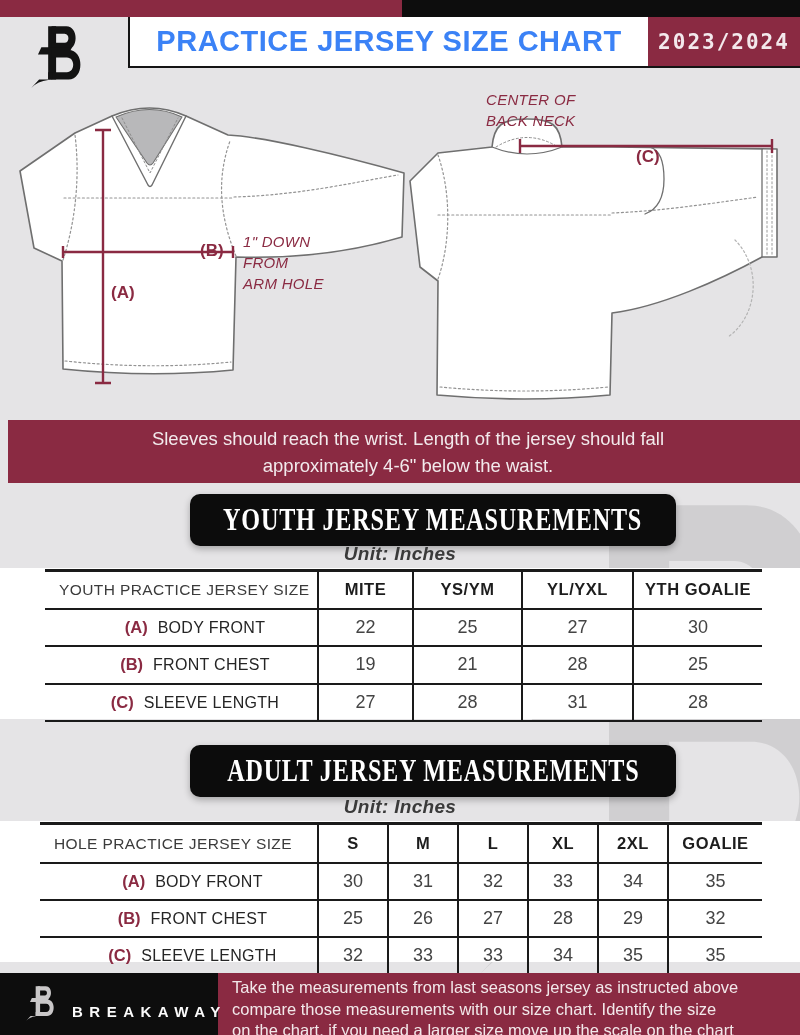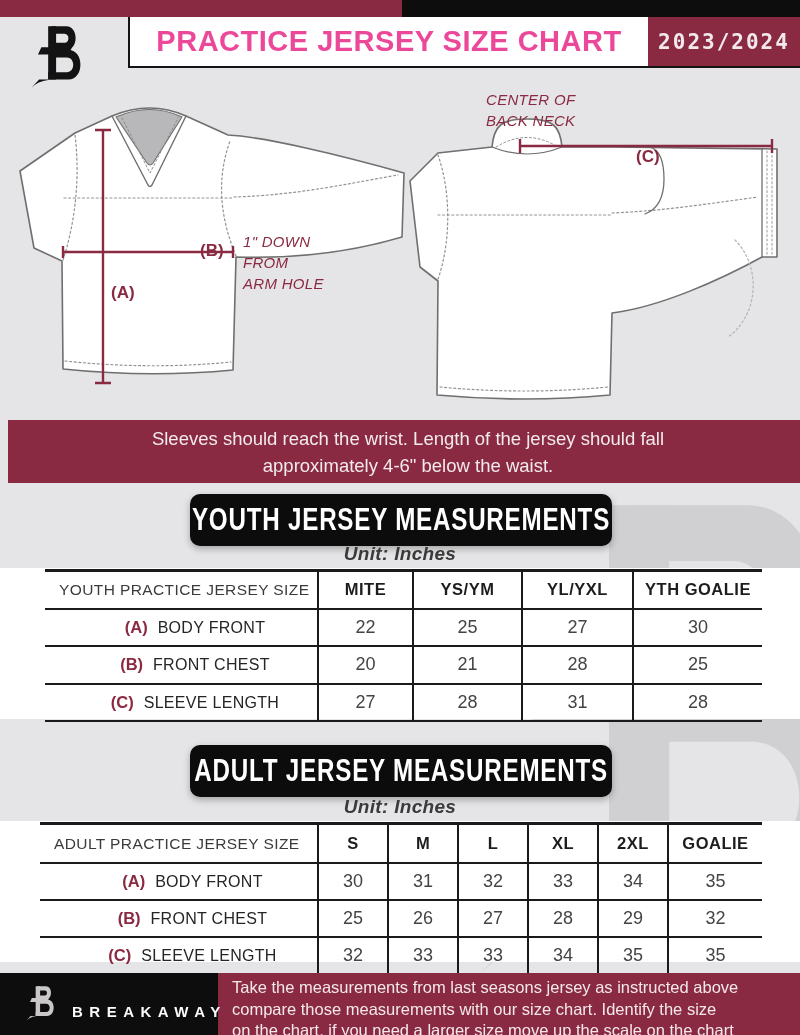--- a/index.html
+++ b/index.html
@@ -11,21 +11,21 @@
   
   .top-strip{position:absolute;left:0;top:0;width:800px;height:17px;background:#0d0d0d;}
   .top-strip .maroon{position:absolute;left:0;top:0;width:402px;height:17px;background:#8a2a42;}
   .title-bar{
     position:absolute;left:128px;top:17px;width:672px;height:51px;
     background:#ffffff;border-left:2px solid #141414;border-bottom:2px solid #141414;
     display:flex;align-items:stretch;box-sizing:border-box;
   }
   .title-text{
     flex:1;display:flex;align-items:center;justify-content:center;
-    font-size:29px;font-weight:700;letter-spacing:0.5px;color:#ec4899;white-space:nowrap;
+    font-size:29px;font-weight:700;letter-spacing:0.5px;color:#3b82f6;white-space:nowrap;
   }
   .season-box{
     width:152px;background:#8a2a42;display:flex;align-items:center;justify-content:center;
     font-family:"DejaVu Sans Mono",monospace;font-weight:700;font-size:21px;
     letter-spacing:2px;color:#f3e9ec;white-space:nowrap;
   }
   .logo-header{position:absolute;left:31px;top:24px;width:57px;height:68px;color:#131313;}
   .logo-footer{position:absolute;left:26px;top:985px;width:32px;height:38px;color:#c9c7c8;}
   .watermark{position:absolute;left:480px;top:488px;width:430px;height:516px;color:#000;opacity:0.085;}
   
@@ -39,23 +39,24 @@
   .banner{
     position:absolute;left:0;top:420px;width:800px;height:63px;background:#8a2a42;
     display:flex;align-items:center;justify-content:center;text-align:center;
     color:#f2eaec;font-size:18.5px;line-height:27px;white-space:pre-line;font-weight:400;margin-left:8px;
   }
   
   .white-band{position:absolute;left:0;width:800px;background:#ffffff;}
   #band-youth{top:568px;height:151px;}
   #band-adult{top:821px;height:141px;}
   .badge{
-    position:absolute;left:190px;width:422px;height:52px;background:#0c0c0c;border-radius:10px;
+    position:absolute;left:190px;width:486px;height:52px;background:#0c0c0c;border-radius:10px;
     display:flex;align-items:center;justify-content:center;color:#ffffff;
     box-shadow:0 3px 7px rgba(0,0,0,0.28);
+    font-family:Liberation Serif, serif;
   }
   #badge-youth{top:494px;}
   #badge-adult{top:745px;}
   .badge span{
     display:inline-block;font-weight:700;font-size:31px;letter-spacing:1px;
     transform:scaleX(0.78);white-space:nowrap;
   }
   .unit{
     position:absolute;left:0;width:800px;text-align:center;font-style:italic;
     font-weight:700;font-size:19px;color:#3a3a3a;letter-spacing:0.3px;
@@ -199,21 +200,21 @@
       </tr>
       <tr>
         <td class="c-row-label"><span class="letter">(A)</span><span class="lbl">BODY FRONT</span></td>
         <td class="c-val">22</td>
         <td class="c-val">25</td>
         <td class="c-val">27</td>
         <td class="c-val">30</td>
       </tr>
       <tr>
         <td class="c-row-label"><span class="letter">(B)</span><span class="lbl">FRONT CHEST</span></td>
-        <td class="c-val">20</td>
+        <td class="c-val">19</td>
         <td class="c-val">21</td>
         <td class="c-val">28</td>
         <td class="c-val">25</td>
       </tr>
       <tr>
         <td class="c-row-label"><span class="letter">(C)</span><span class="lbl">SLEEVE LENGTH</span></td>
         <td class="c-val">27</td>
         <td class="c-val">28</td>
         <td class="c-val">31</td>
         <td class="c-val">28</td>
@@ -231,21 +232,21 @@
         <col style="width:278px">
         <col style="width:70px">
         <col style="width:70px">
         <col style="width:70px">
         <col style="width:70px">
         <col style="width:70px">
         <col style="width:94px">
       </colgroup>
     <tbody>
       <tr class="hdr">
-        <td class="c-size-head">ADULT PRACTICE JERSEY SIZE</td>
+        <td class="c-size-head">HOLE PRACTICE JERSEY SIZE</td>
         <td class="c-col-head">S</td>
         <td class="c-col-head">M</td>
         <td class="c-col-head">L</td>
         <td class="c-col-head">XL</td>
         <td class="c-col-head">2XL</td>
         <td class="c-col-head">GOALIE</td>
       </tr>
       <tr>
         <td class="c-row-label"><span class="letter">(A)</span><span class="lbl">BODY FRONT</span></td>
         <td class="c-val">30</td>

